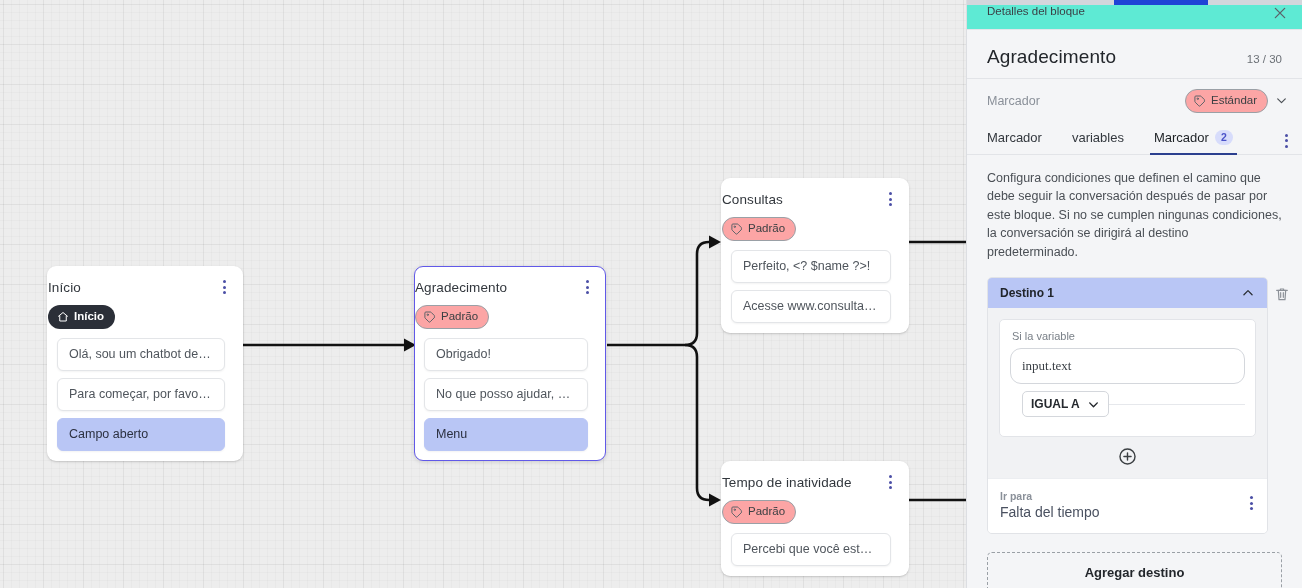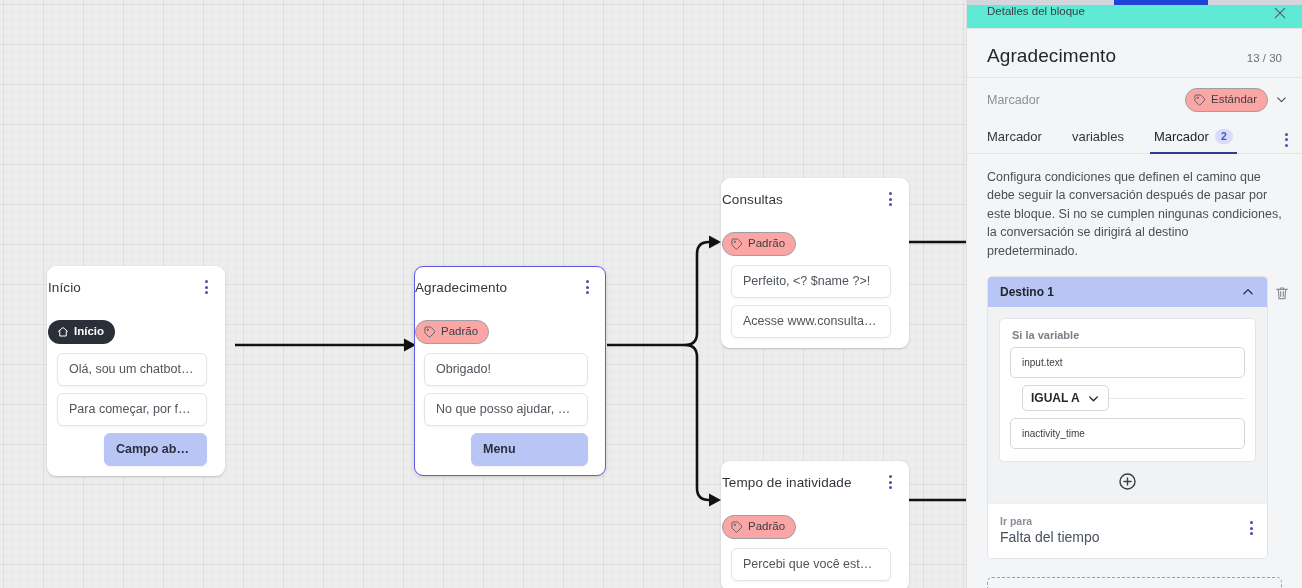--- a/index.html
+++ b/index.html
@@ -46,41 +46,41 @@
     letter-spacing: .1px; line-height: 16px;
   }
   .kebab {
     position: absolute; right: 9px; top: 11px;
     width: 18px; height: 18px; cursor: pointer;
     display: flex; flex-direction: column; align-items: center; justify-content: center; gap: 2.5px;
   }
   .kebab i { display: block; width: 3px; height: 3px; border-radius: 50%; background: #4b4fa6; }
   .badge {
     display: inline-flex; align-items: center; gap: 5px;
-    margin-top: 24px;
+    margin-top: 9px;
     border-radius: 20px; font-size: 11.5px; line-height: 1;
     padding: 5px 10px 5px 8px;
     white-space: nowrap;
   }
   .badge.standard { border: 1px solid #9aa0a6; color: #3c4043; background: #fca5a5; }
   .badge.home { background: #2b2f38; color: #ffffff; font-weight: 700; padding: 6px 11px 6px 9px; }
   .tag-ico { width: 12px; height: 12px; display: block; }
   .node-body { padding: 0 17px 9px 9px; display: flex; flex-direction: column; gap: 7px; }
   .msg {
     background: #ffffff;
     border: 1px solid #e3e5e8;
     border-radius: 6px;
     font-size: 12.5px; color: #4f555c;
     padding: 8px 11px;
     line-height: 15px;
     white-space: nowrap; overflow: hidden; text-overflow: ellipsis;
     box-shadow: 0 1px 2px rgba(0,0,0,.05);
   }
   .msg.accent {
-    background: #b9c6f5; border-color: #b9c6f5; color: #2b3040; font-weight: 700; margin-left: 47px;
+    background: #b9c6f5; border-color: #b9c6f5; color: #2b3040; font-weight: 400;
   }
 
   
   #panel {
     position: absolute; right: 0; top: 0;
     width: 336px; height: 588px;
     background: #f4f5f7;
     border-left: 1px solid #dcdee2;
     display: flex; flex-direction: column;
   }
@@ -143,25 +143,25 @@
     cursor: pointer;
   }
   .dest-head-label { font-size: 12px; color: #21252b; font-weight: 700; }
   .caret { width: 14px; height: 14px; display: block; }
   .trash { width: 16px; height: 18px; margin-top: 8px; cursor: pointer; display: block; flex: 0 0 auto; }
 
   .cond-box {
     background: #ffffff; border: 1px solid #e2e4e8; border-radius: 5px;
     margin: 11px 11px 0 11px; padding: 10px 10px 12px 10px; position: relative;
   }
-  .cond-label { font-size: 11px; color: #7a8088; margin: 0 0 6px 2px; font-weight: bold; }
+  .cond-label { font-size: 11px; color: #7a8088; margin: 0 0 6px 2px; }
   .cond-input {
-    width: 100%; border: 1px solid #d4d7dc; border-radius: 5px;
-    font-size: 10px; color: #3b4046; padding: 9px 11px;
-    background: #fff; font-family: Liberation Sans, sans-serif;
+    width: 100%; border: 1px solid #d4d7dc; border-radius: 11px;
+    font-size: 13px; color: #3b4046; padding: 9px 11px;
+    background: #fff; font-family: Liberation Serif, serif;
     outline: none;
   }
   .op-row { position: relative; margin: 7px 0 7px 12px; height: 26px; }
   .op-row::before {
     content: ""; position: absolute; left: 0; right: 0; top: 13px; height: 1px; background: #e6e8ec;
   }
   .op-pill {
     position: relative; display: inline-flex; align-items: center; gap: 7px;
     background: #fff; border: 1px solid #d4d7dc; border-radius: 5px;
     font-size: 12px; color: #24282d; font-weight: 700; padding: 5px 8px;
@@ -206,21 +206,21 @@
       <path d="M709,235.5 L721,242 L709,248.5 Z" fill="#111111"></path>
 
       <path d="M685,345 Q697,345 697,357 L697,488 Q697,500 709,500 L713,500" stroke="#111111" stroke-width="2.6" fill="none"></path>
       <path d="M709,493.5 L721,500 L709,506.5 Z" fill="#111111"></path>
 
       <path d="M909,242 L966,242" stroke="#111111" stroke-width="2.6" fill="none"></path>
 
       <path d="M909,500 L966,500" stroke="#111111" stroke-width="2.6" fill="none"></path>
     </svg>
 
-    <div class="node" style="left:47px; top:266px; width:178px;">
+    <div class="node" style="left:47px; top:266px; width:196px;">
       <div class="node-head">
         <div class="node-title">Início</div>
         <div class="kebab">
             <i></i>
             <i></i>
             <i></i>
           </div>
         <span class="badge home">
           <svg class="tag-ico" viewBox="0 0 24 24" fill="none" stroke="#ffffff" stroke-width="2" stroke-linecap="round" stroke-linejoin="round">
             <path d="M3 10.5 12 3l9 7.5"></path>
@@ -374,21 +374,20 @@
             <div class="cond-label">Si la variable</div>
             <input class="cond-input" readonly="" value="input.text" style="">
             <div class="op-row">
               <span class="op-pill">
                 <span>IGUAL A</span>
                 <svg class="chev" viewBox="0 0 24 24" fill="none" stroke="#24282d" stroke-width="2.6" stroke-linecap="round" stroke-linejoin="round">
                   <path d="M5 9l7 7 7-7"></path>
                 </svg>
               </span>
             </div>
-            <input class="cond-input" readonly="" value="inactivity_time" style="">
           </div>
 
           <div class="plus-row">
             <svg class="plus" viewBox="0 0 24 24" fill="none" stroke="#3c4043" stroke-width="1.8" stroke-linecap="round">
               <circle cx="12" cy="12" r="9.5"></circle>
                 <path d="M12 7.5v9M7.5 12h9"></path>
             </svg>
           </div>
 
           <div class="goto-card">

